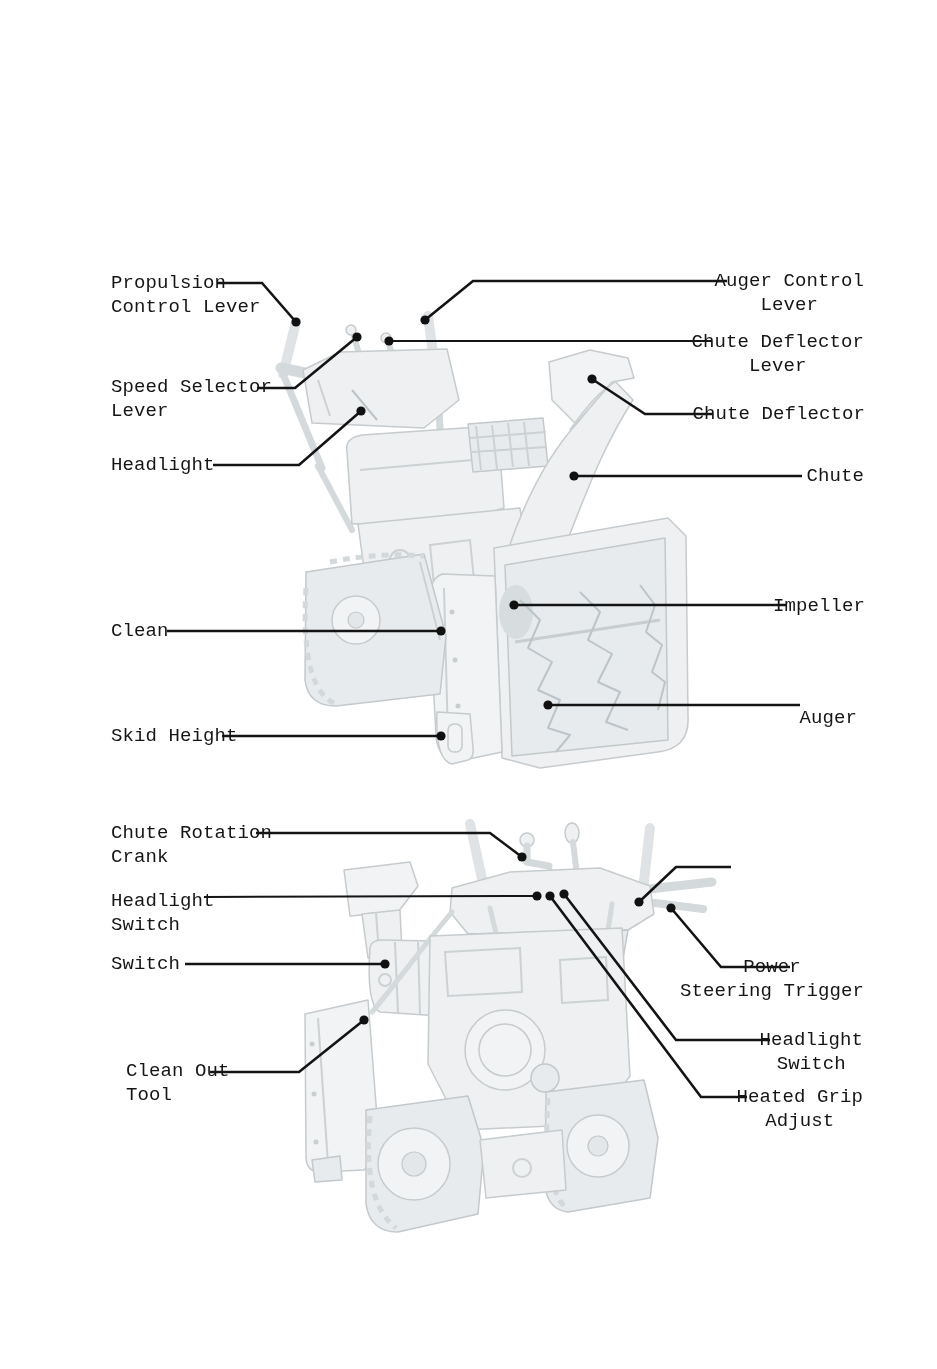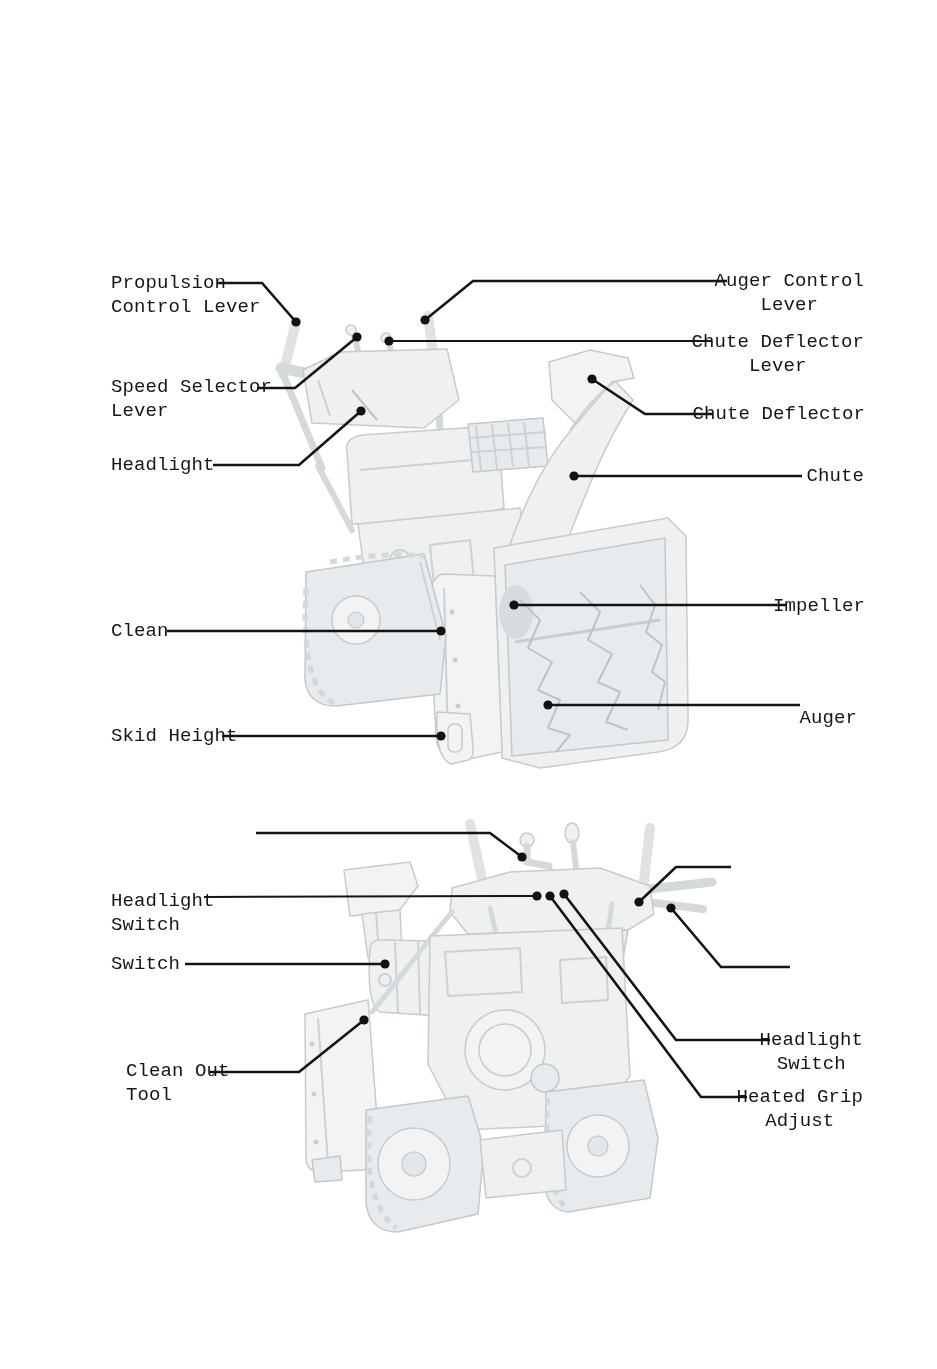--- a/index.html
+++ b/index.html
@@ -215,23 +215,27 @@
   <div class="label left" style="left:111px; top:724px;">Skid Height</div>
   <div class="label right" style="right:73px; top:269px;">Auger Control
 Lever</div>
   <div class="label right" style="right:73px; top:330px;">Chute Deflector
 Lever</div>
   <div class="label right" style="right:72px; top:402px;">Chute Deflector</div>
   <div class="label right" style="right:73px; top:464px;">Chute</div>
   <div class="label right" style="right:72px; top:594px;">Impeller</div>
   <div class="label right" style="right:80px; top:694px;margin-top:12px;">Auger</div>
 
+  <div class="label left" style="left:111px; top:821px;">Chute Rotation
+Crank</div>
   <div class="label left" style="left:111px; top:889px;">Headlight
 Switch</div>
   <div class="label left" style="left:111px; top:952px;">Switch</div>
   <div class="label left" style="left:111px; top:1059px;margin-left:15px;">Clean Out
 Tool</div>
+  <div class="label right" style="right:73px; top:955px;">Power
+Steering Trigger</div>
   <div class="label right" style="right:74px; top:1028px;">Headlight
 Switch</div>
   <div class="label right" style="right:74px; top:1085px;">Heated Grip
 Adjust</div>
 
 </div>
 
 </body></html>

